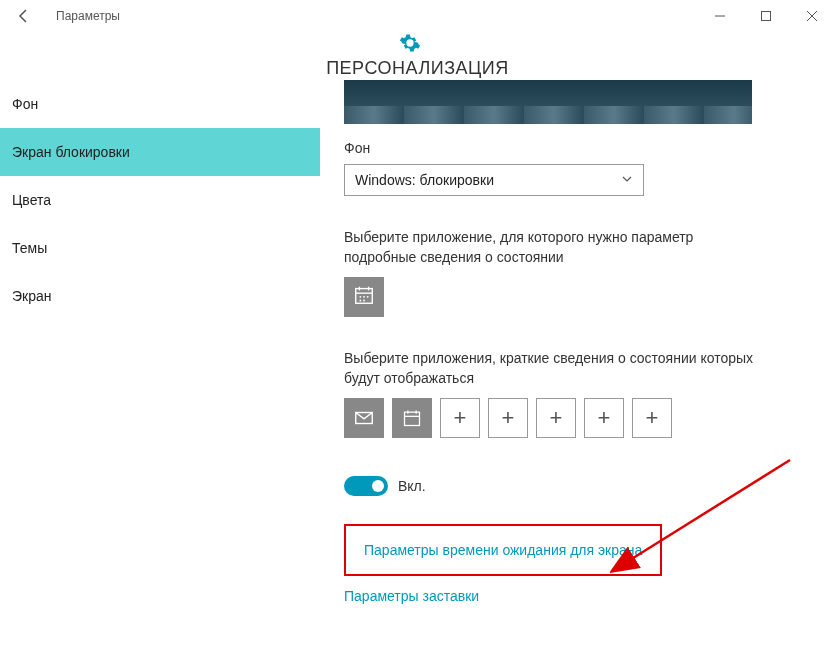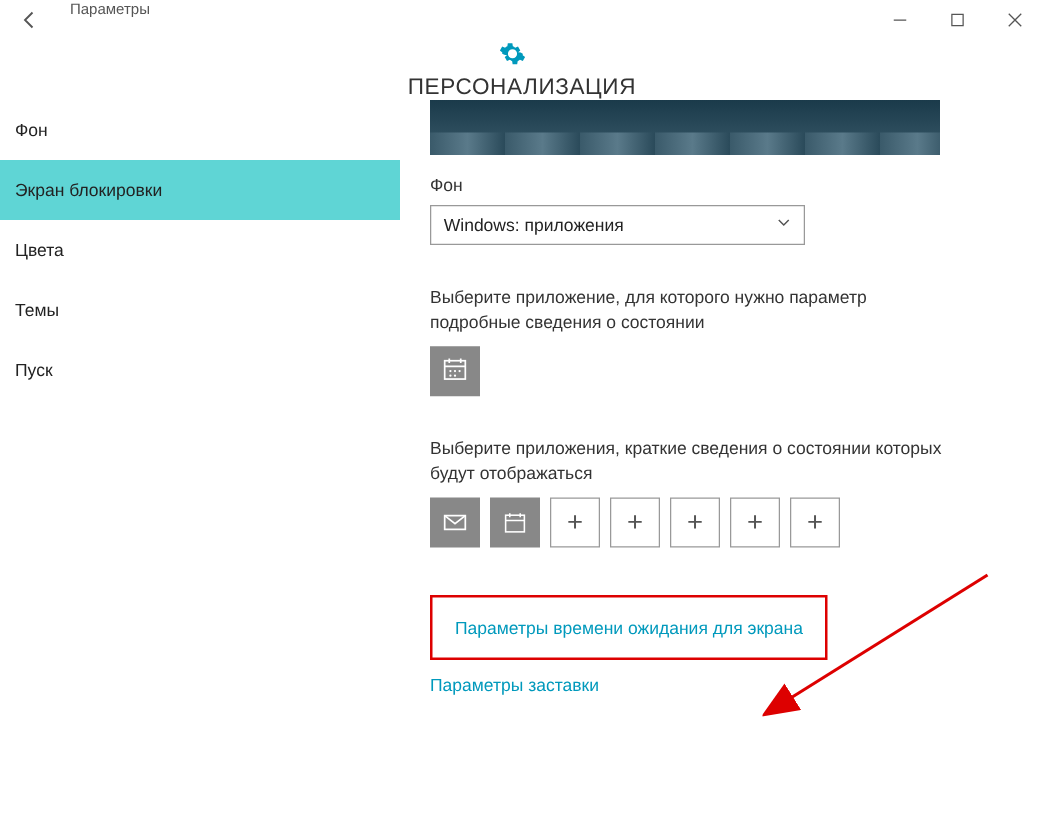--- a/index.html
+++ b/index.html
@@ -1,18 +1,18 @@
 <!DOCTYPE html>
 <html><head>
   <meta charset="utf-8">
   <style>
     * { margin: 0; padding: 0; box-sizing: border-box; font-family: 'Segoe UI', Tahoma, sans-serif; }
     body { width: 835px; height: 672px; background: #fff; overflow: hidden; position: relative; }
 
-    .titlebar { height: 32px; background: #fff; display: flex; padding-left: 8px; border-bottom: none; }
+    .titlebar { height: 32px; background: #fff; display: flex; align-items: center; padding-left: 8px; border-bottom: none; }
     .back-btn { width: 32px; height: 32px; display: flex; align-items: center; justify-content: center; cursor: pointer; color: #666; font-size: 18px; }
     .title-text { margin-left: 16px; font-size: 12px; color: #555; }
     .win-controls { margin-left: auto; display: flex; }
     .win-btn { width: 46px; height: 32px; display: flex; align-items: center; justify-content: center; cursor: pointer; color: #555; }
 
     .header-row { height: 48px; display: flex; align-items: center; padding: 0 16px; flex-direction: column; }
     .gear-icon { color: #0099bc; margin-right: 16px; }
     .page-title { font-size: 18px; color: #333; font-weight: 400; letter-spacing: 0.5px; }
     .search-box { margin-left: auto; width: 280px; height: 30px; border: 1px solid #999; display: flex; align-items: center; padding: 0 8px; background: #fff; }
     .search-input { flex: 1; border: none; outline: none; font-size: 14px; color: #333; background: transparent; }
@@ -99,30 +99,30 @@
     <div class="sidebar-item selected">
         <span>Экран блокировки</span>
       </div>
     <div class="sidebar-item">
         <span>Цвета</span>
       </div>
     <div class="sidebar-item">
         <span>Темы</span>
       </div>
     <div class="sidebar-item">
-        <span>Пуск</span>
+        <span>Экран</span>
       </div>
   </div>
 
   <div class="content">
     <div class="preview-img"></div>
 
     <div class="section-label">Фон</div>
     <div class="dropdown">
-      <span class="dropdown-text">Windows: приложения</span>
+      <span class="dropdown-text">Windows: блокировки</span>
       <span class="chevron">
         <svg width="12" height="12" viewBox="0 0 12 12">
             <path d="M2 4 L6 8 L10 4" stroke="#555" stroke-width="1.2" fill="none"></path>
           </svg>
       </span>
     </div>
 
     <div class="section-text">Выберите приложение, для которого нужно параметр подробные сведения о состоянии</div>
     <div class="app-tile">
       <span class="tile-icon">
@@ -166,20 +166,26 @@
           <span class="plus">+</span>
         </div>
       <div class="tile">
           <span class="plus">+</span>
         </div>
       <div class="tile">
           <span class="plus">+</span>
         </div>
     </div>
 
+    <div class="toggle-row">
+      <div class="toggle">
+        <div class="toggle-knob"></div>
+      </div>
+      <span class="toggle-label">Вкл.</span>
+    </div>
 
     <div class="link-highlight">
       <span class="link-text">Параметры времени ожидания для экрана</span>
     </div>
     <span class="link-text">Параметры заставки</span>
   </div>
 </div>
 
 <svg class="arrow-annotation" style="left:610px; top:450px;" width="200" height="130">
   <defs>

